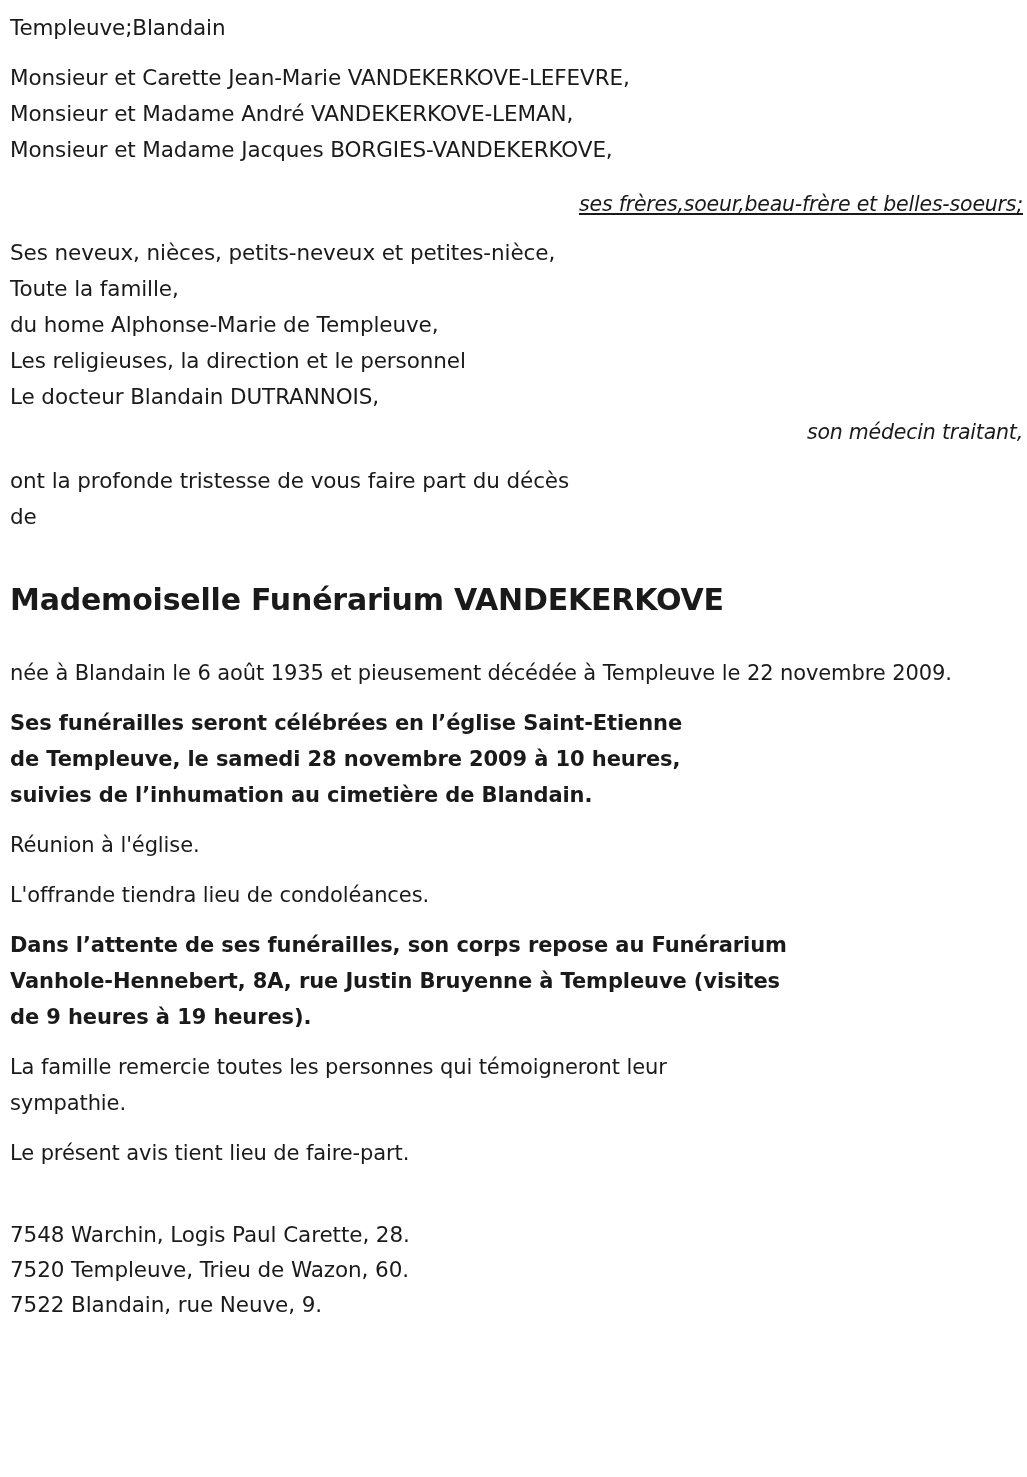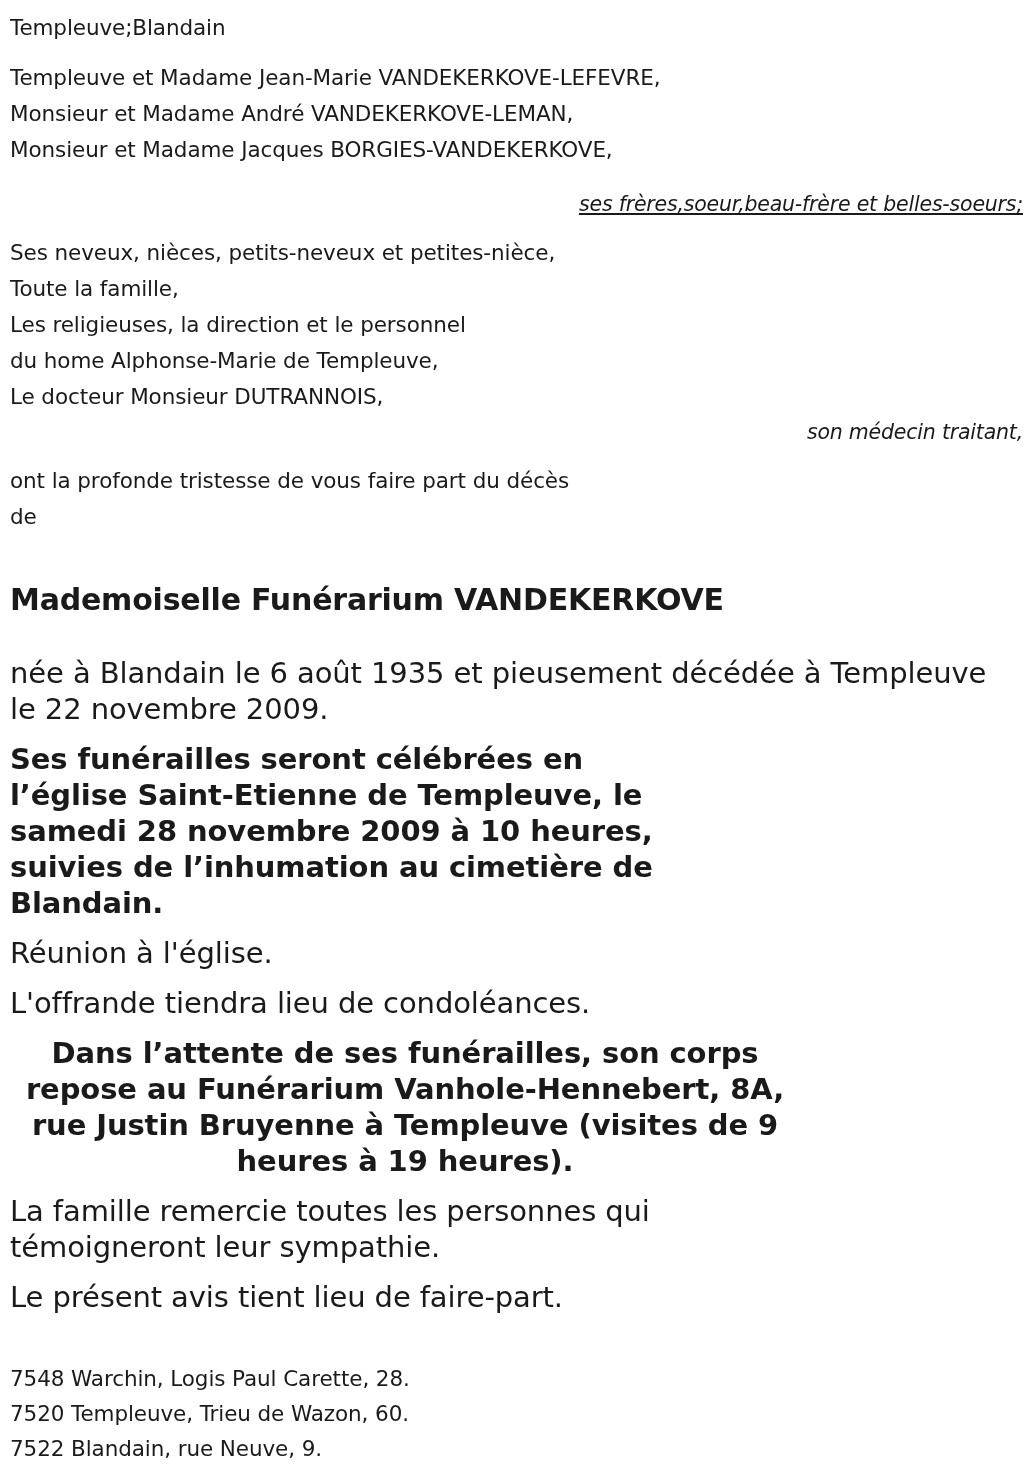--- a/index.html
+++ b/index.html
@@ -21,21 +21,21 @@
     box-sizing: border-box;
     padding: 10px 2px 0 10px;
   }
   .line {
     font-size: 21.5px;
     line-height: 36px;
     white-space: pre;
     letter-spacing: -0.1px;
   }
   .para {
-    font-size: 29px;
+    font-size: 21px;
     line-height: 36px;
     letter-spacing: -0.1px;
   }
   .gap-sm { height: 14px; }
   .gap-lg { height: 36px; }
   .gap-xl { height: 46px; }
 
   .qualifier {
     font-style: italic;
     font-size: 20.5px;
@@ -70,54 +70,53 @@
     max-width: 990px;
   }
   .mid-block {
     max-width: 740px;
   }
   .bold-block-1 {
     max-width: 680px;
   }
   .bold-block-2 {
     max-width: 790px;
-    text-align: center;
   }
   .addr-line {
     font-size: 21.5px;
     line-height: 35px;
     white-space: pre;
     letter-spacing: -0.1px;
   }
 </style>
 </head>
 <body>
 
 <div class="page">
 
   <div class="line">Templeuve;Blandain</div>
 
   <div class="gap-sm"></div>
 
   <div>
-    <div class="line">Templeuve et Madame Jean-Marie VANDEKERKOVE-LEFEVRE,</div>
+    <div class="line">Monsieur et Carette Jean-Marie VANDEKERKOVE-LEFEVRE,</div>
     <div class="line">Monsieur et Madame André VANDEKERKOVE-LEMAN,</div>
     <div class="line">Monsieur et Madame Jacques BORGIES-VANDEKERKOVE,</div>
   </div>
 
   <div class="qualifier qualifier-1">ses frères,soeur,beau-frère et belles-soeurs;</div>
 
   <div class="gap-sm"></div>
 
   <div>
     <div class="line">Ses neveux, nièces, petits-neveux et petites-nièce,</div>
     <div class="line">Toute la famille,</div>
+    <div class="line">du home Alphonse-Marie de Templeuve,</div>
     <div class="line">Les religieuses, la direction et le personnel</div>
-    <div class="line">du home Alphonse-Marie de Templeuve,</div>
-    <div class="line">Le docteur Monsieur DUTRANNOIS,</div>
+    <div class="line">Le docteur Blandain DUTRANNOIS,</div>
   </div>
 
   <div class="qualifier qualifier-2">son médecin traitant,</div>
 
   <div class="gap-sm"></div>
 
   <div class="line">ont la profonde tristesse de vous faire part du décès</div>
   <div class="line">de</div>
 
   <div class="gap-xl"></div>

